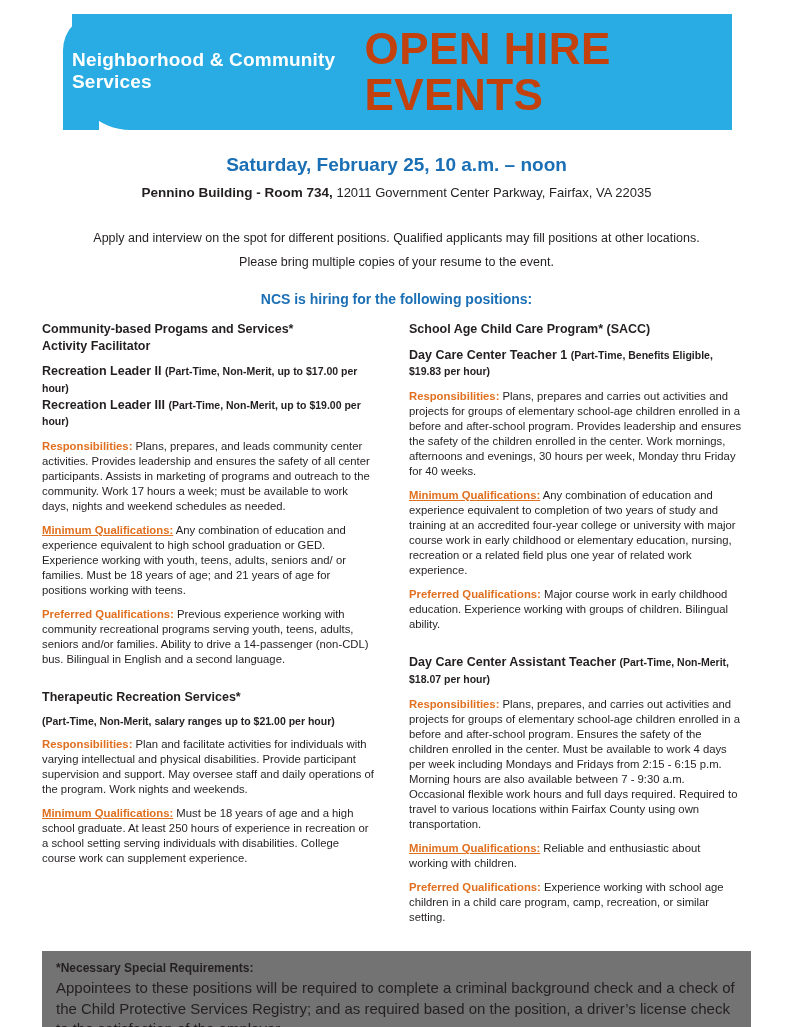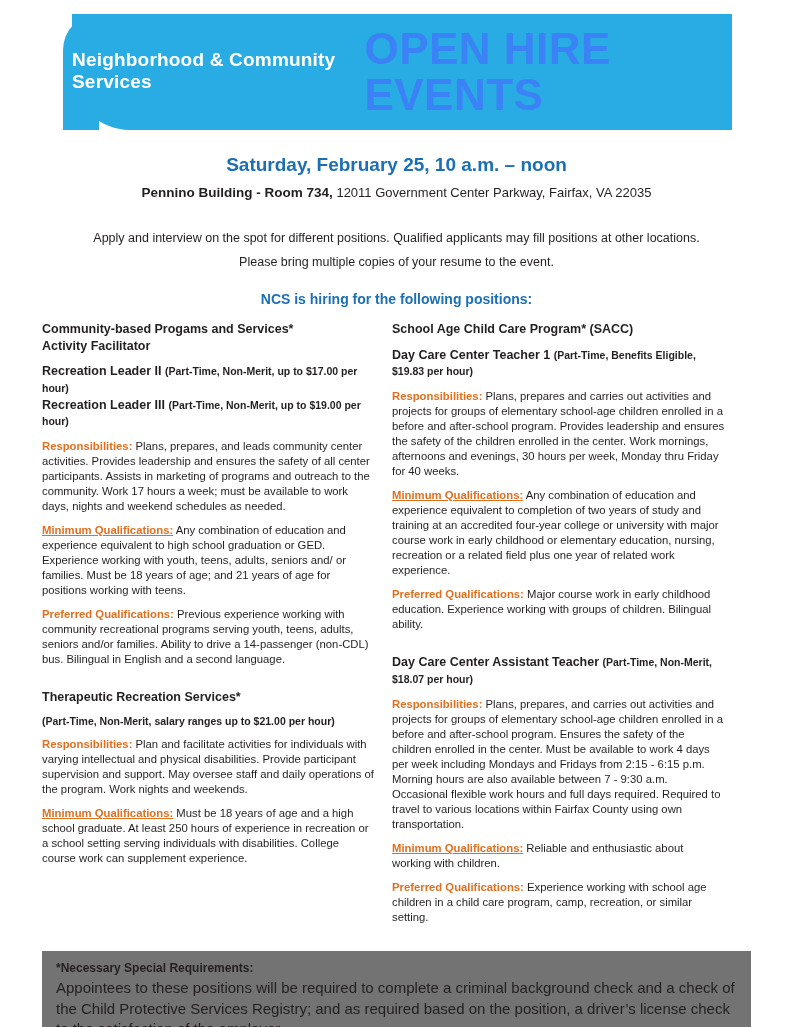--- a/index.html
+++ b/index.html
@@ -52,21 +52,21 @@
     justify-content: center;
   }
   .banner-line1 {
     color: #ffffff;
     font-size: 19px;
     font-weight: bold;
     letter-spacing: .2px;
     margin-bottom: 2px;
   }
   .banner-line2 {
-    color: #3b82f6;
+    color: #c2410c;
     font-size: 44px;
     font-weight: bold;
     letter-spacing: .5px;
     line-height: 1.05;
   }
 
   
   .intro {
     text-align: center;
     padding: 14px 60px 0 60px;
@@ -92,21 +92,21 @@
     font-weight: bold;
     font-size: 14px;
     text-align: center;
     margin: 20px 0 14px 0;
   }
 
   
   .columns {
     display: flex;
     padding: 0 42px;
-    gap: 17px;
+    gap: 34px;
   }
   .col { width: 333px; }
 
   .cat-title {
     font-weight: bold;
     font-size: 12.5px;
     line-height: 1.3;
   }
   .job-title {
     font-weight: bold;

